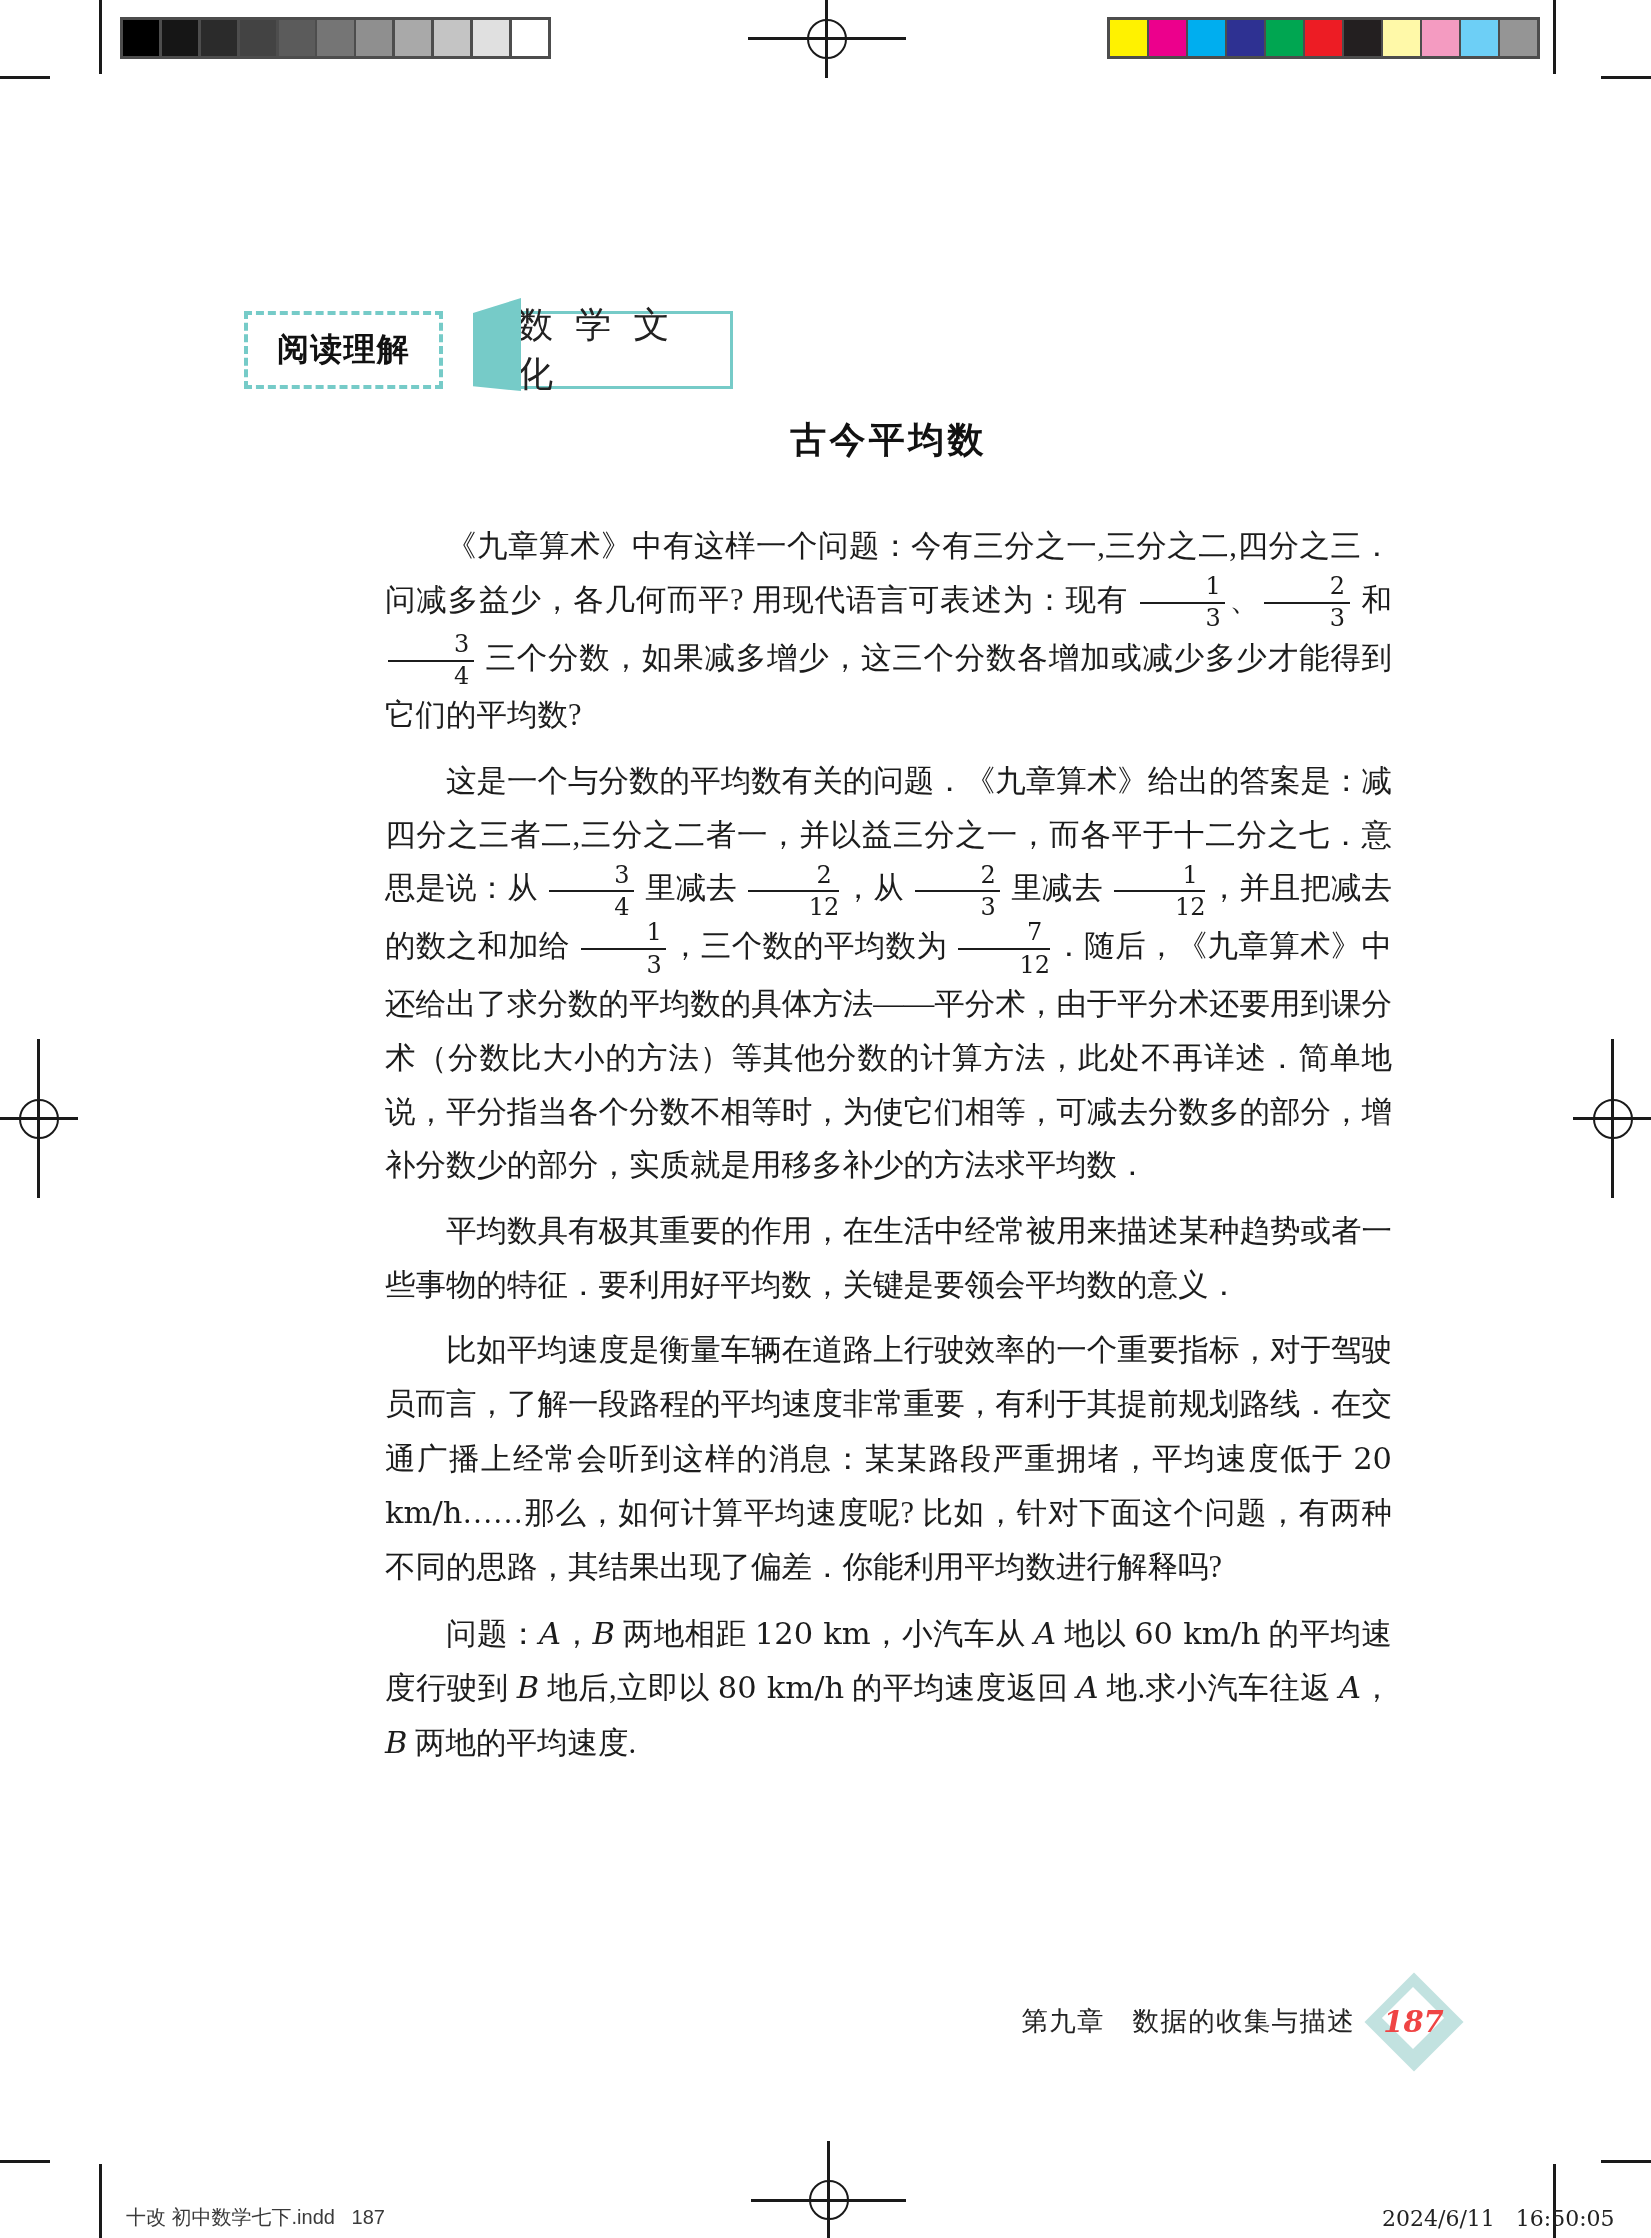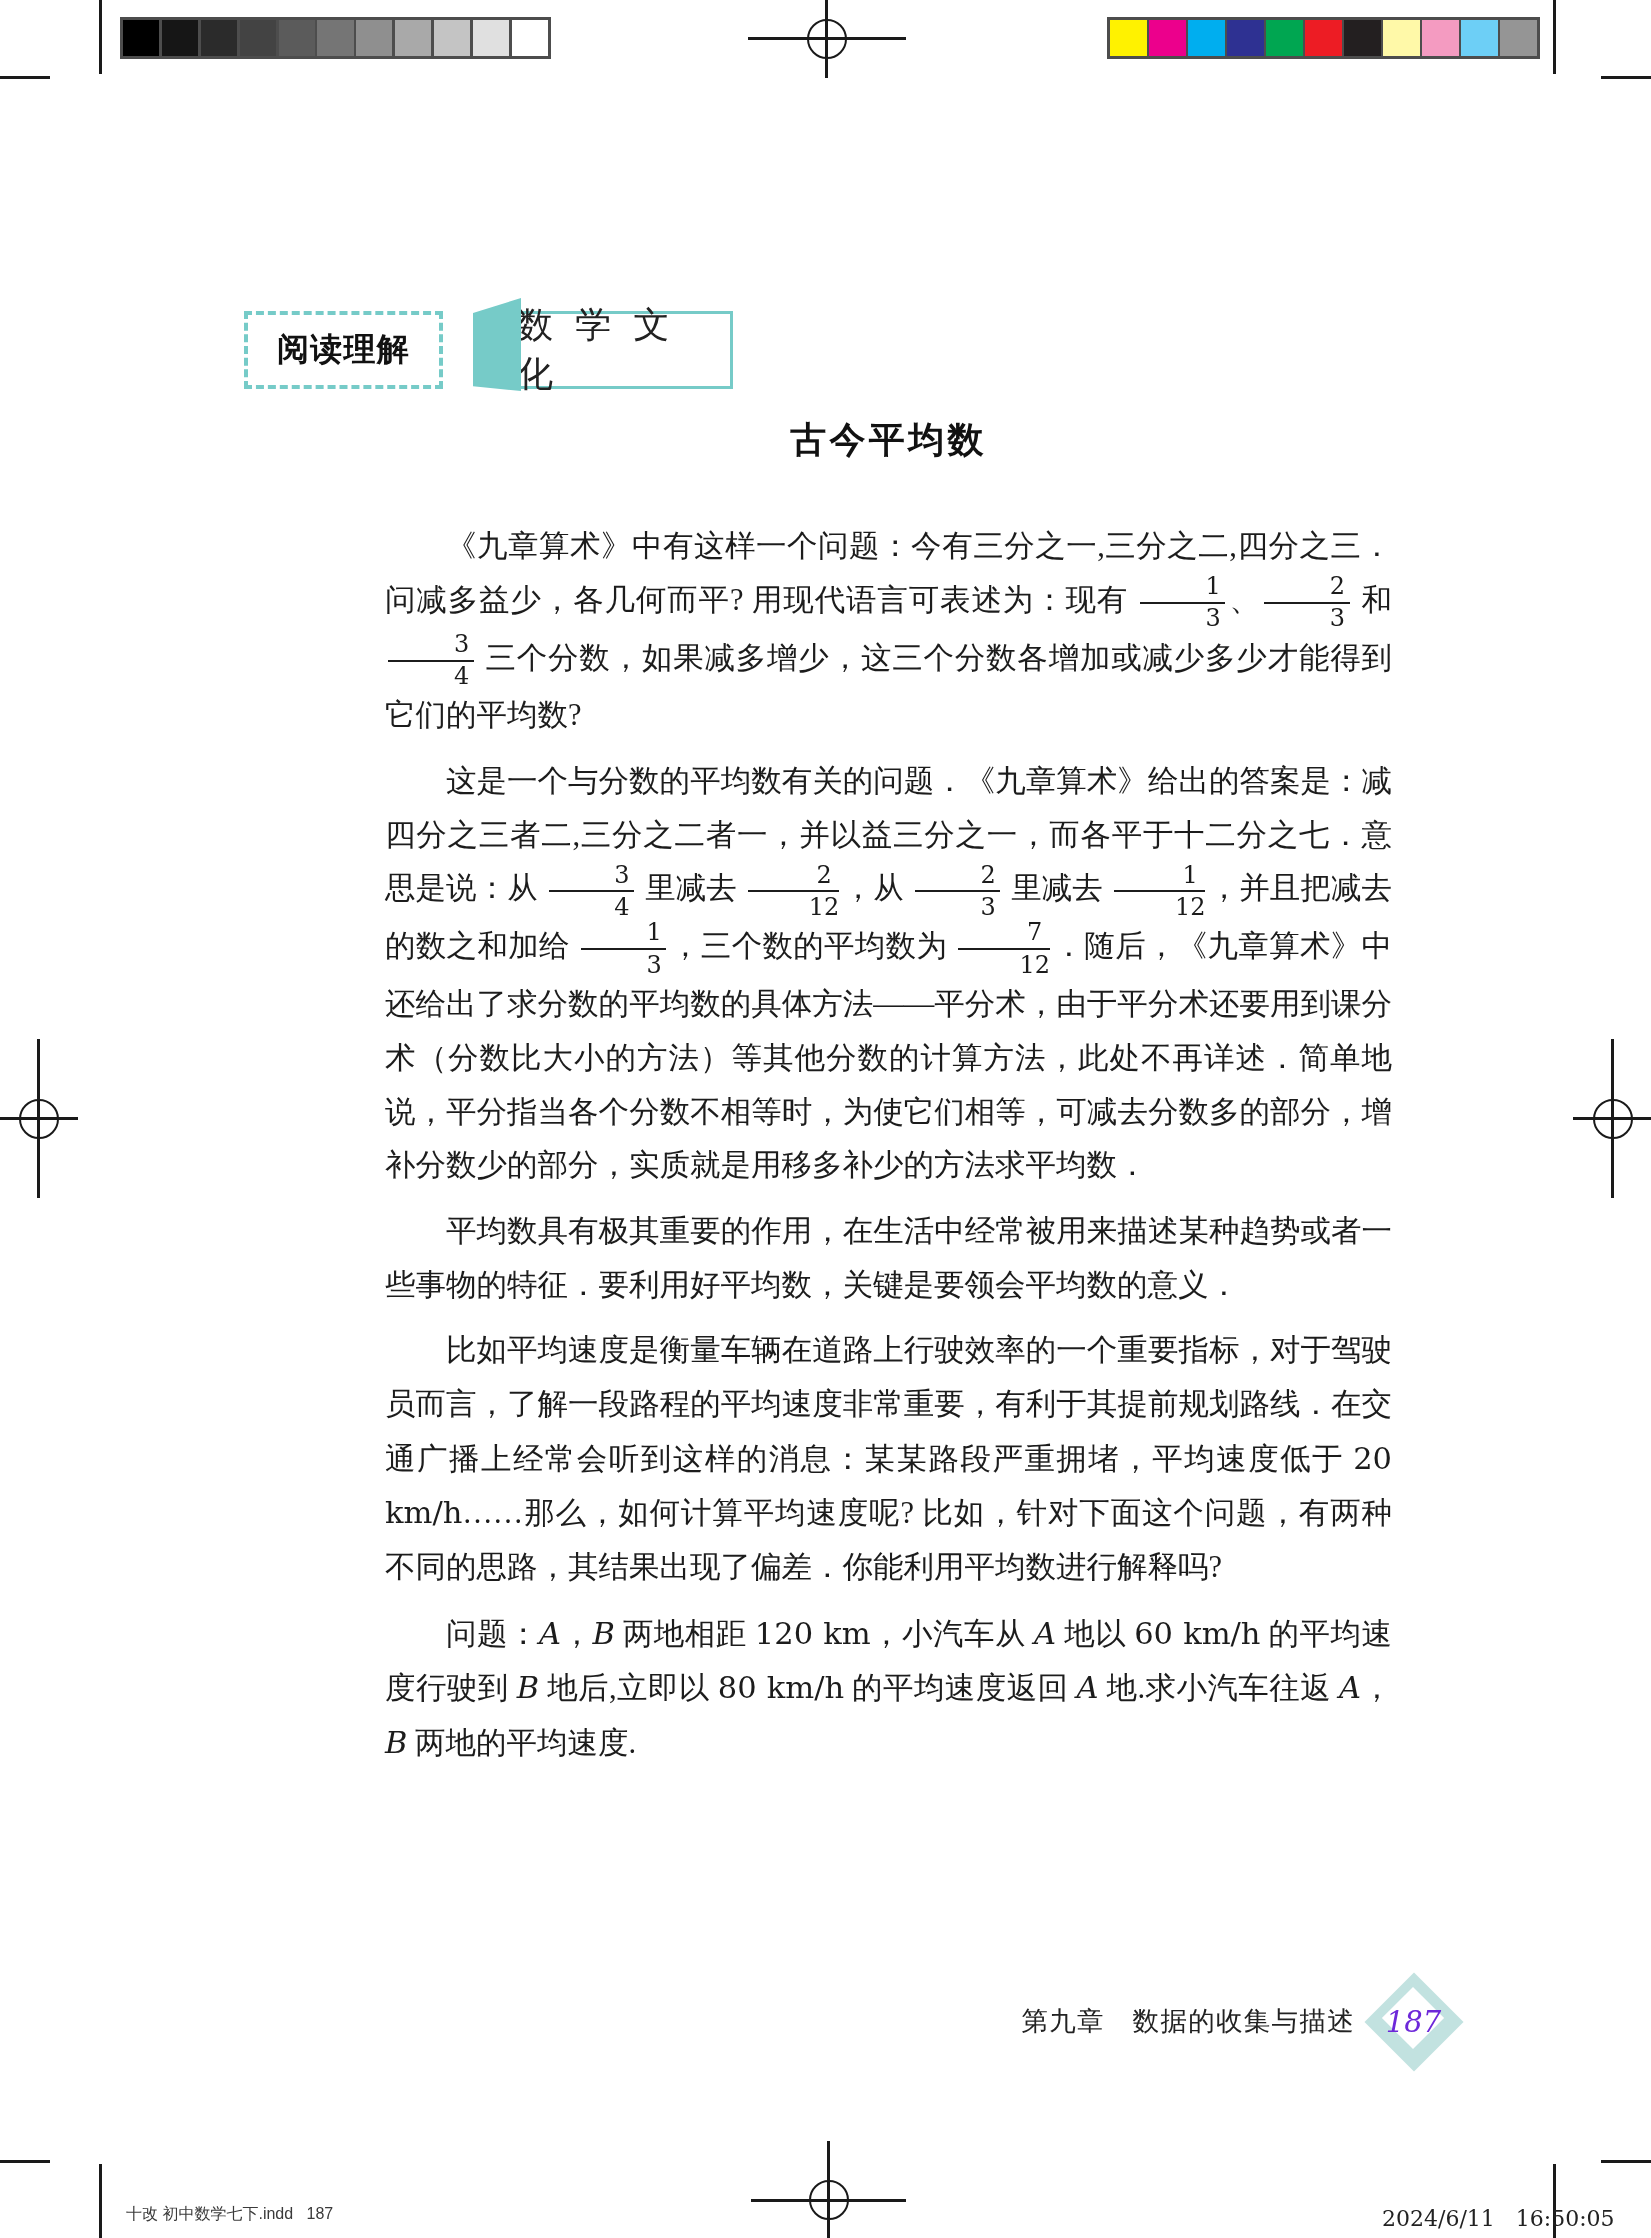--- a/index.html
+++ b/index.html
@@ -47,25 +47,25 @@
   
   .footer-chapter{position:absolute;right:297px;top:2003px;
                   font-family:"Liberation Sans","DejaVu Sans",sans-serif;
                   font-size:26.5px;color:#222;letter-spacing:1.3px;}
   .diamond-wrap{position:absolute;left:1364px;top:1972px;width:99px;height:99px;}
   .diamond-outer{position:absolute;left:14.6px;top:14.6px;width:70px;height:70px;
                  transform:rotate(45deg);background:#c2e2e0;}
   .diamond-inner{position:absolute;left:27px;top:24px;width:44px;height:44px;
                  transform:rotate(45deg);background:#ffffff;}
   .page-number{position:absolute;left:0;top:33px;width:100%;text-align:center;
-               font-family:"DejaVu Serif",serif;font-style:italic;font-size:29px;color:#6d28d9;}
+               font-family:"DejaVu Serif",serif;font-style:italic;font-size:29px;color:#ef4444;font-weight:bold;}
 
   
   .slug-file{position:absolute;left:126px;top:2204px;white-space:pre;
-             font-family:"Liberation Sans","DejaVu Sans",sans-serif;font-size:16px;color:#3a3a3a;}
+             font-family:"Liberation Sans","DejaVu Sans",sans-serif;font-size:20px;color:#3a3a3a;}
   .slug-time{position:absolute;left:1382px;top:2206px;white-space:pre;
              font-family:"DejaVu Serif",serif;font-size:22px;color:#222;}
 </style>
 </head>
 <body>
 
 <div id="grayscale-bar" class="print-bar">
     <div class="cell" style="background: rgb(0, 0, 0);"></div>
     <div class="cell" style="background: rgb(22, 22, 22);"></div>
     <div class="cell" style="background: rgb(43, 43, 43);"></div>

